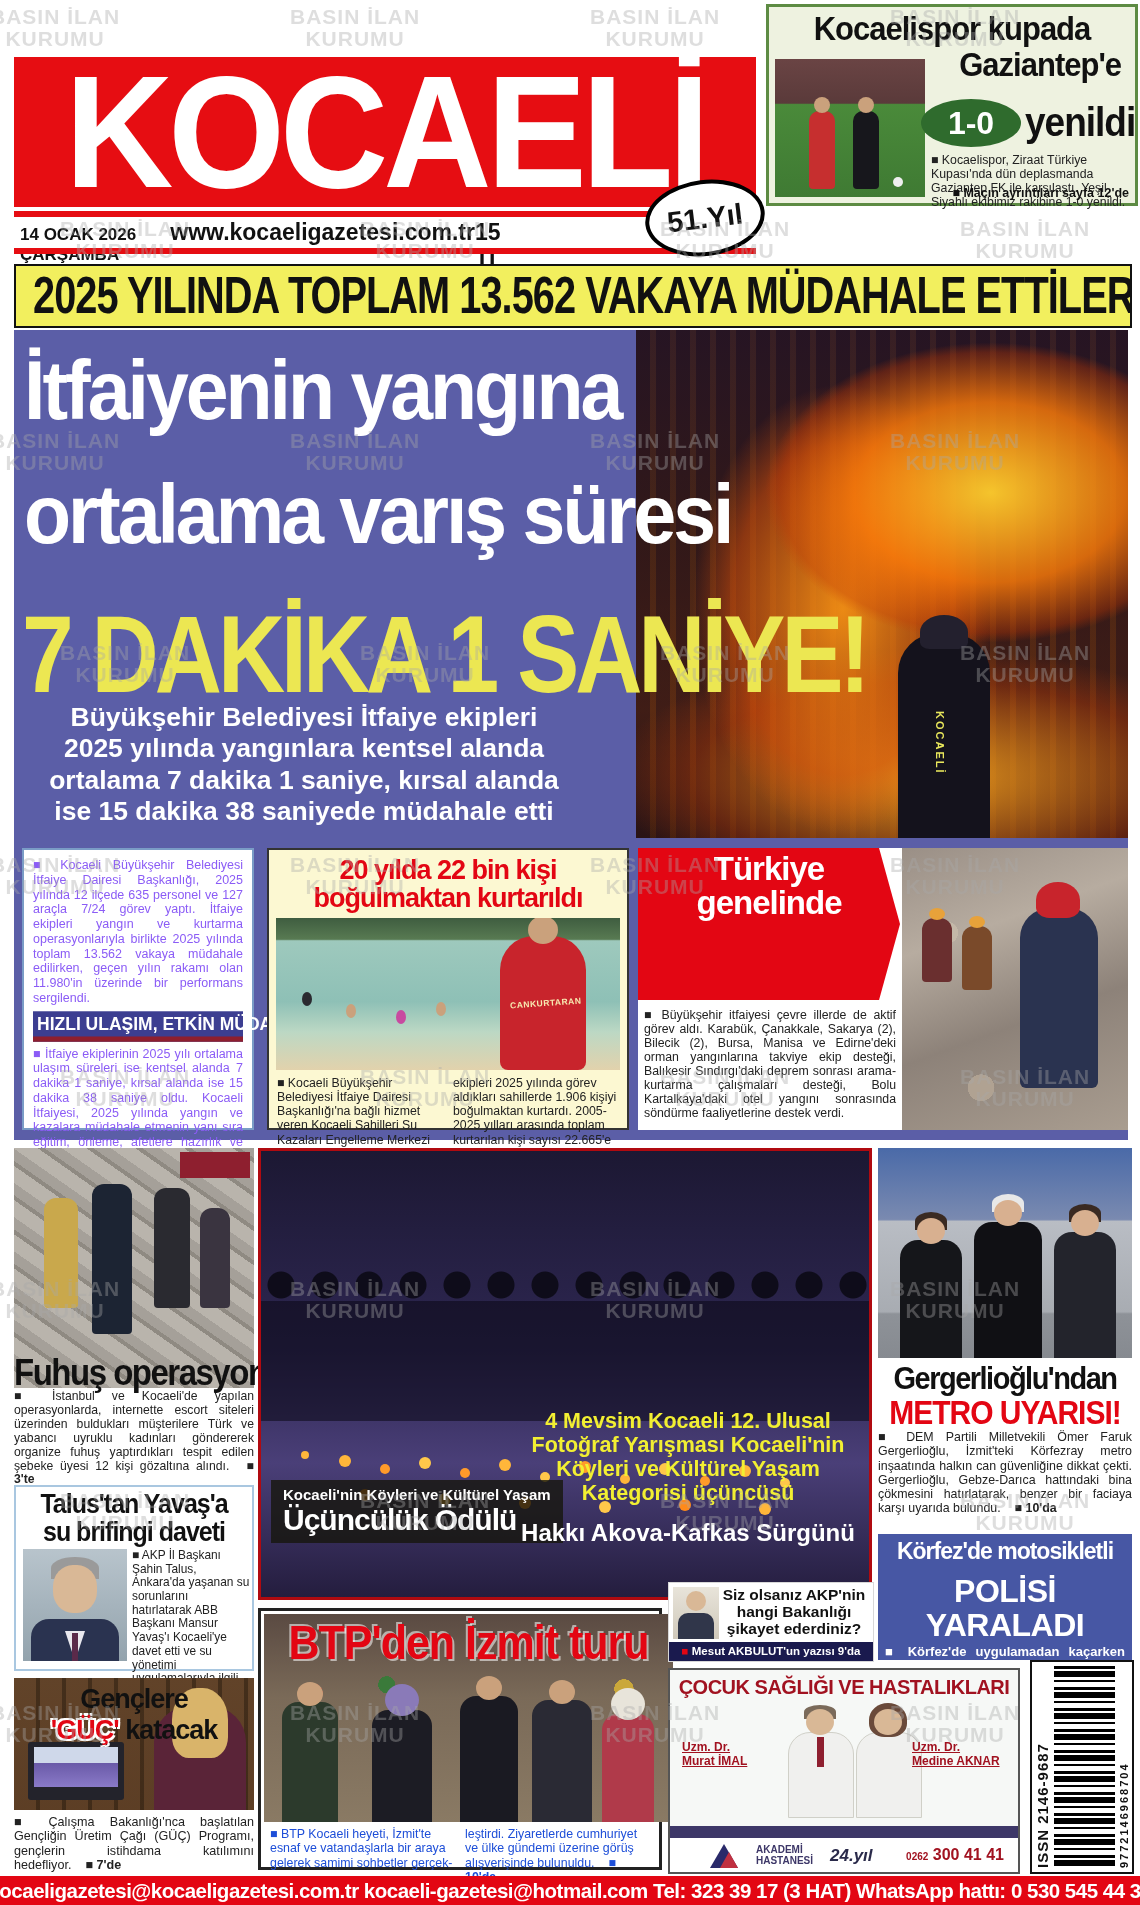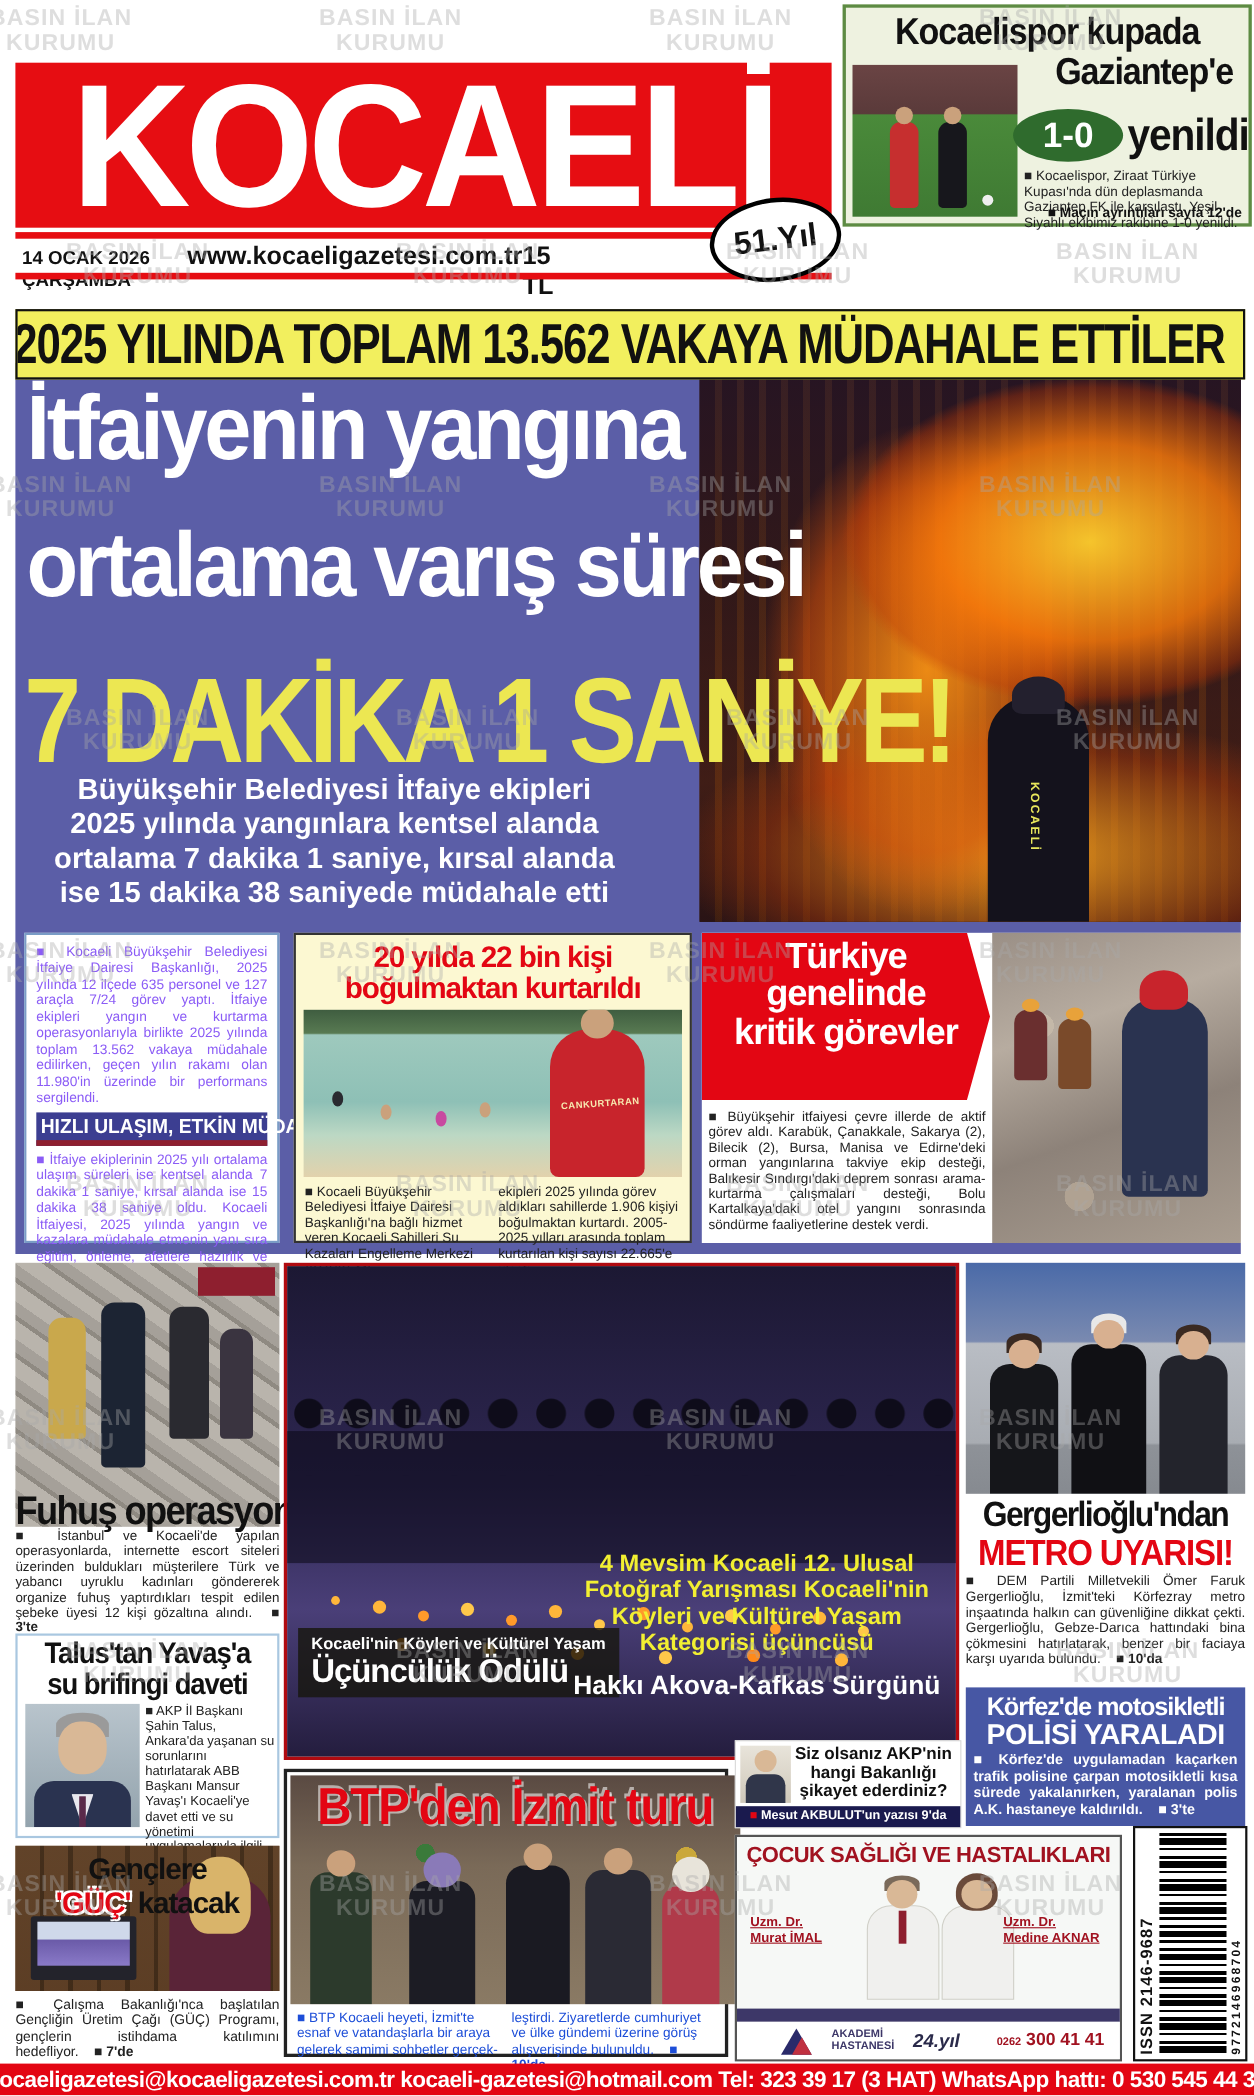--- a/index.html
+++ b/index.html
@@ -37,22 +37,22 @@
   .sb-player.black{left:78px;background:#17171c;}
   .sb-player .head{position:absolute;top:-14px;left:5px;width:16px;height:16px;border-radius:50%;background:#caa17c;}
   .sb-ball{position:absolute;bottom:10px;left:118px;width:10px;height:10px;border-radius:50%;background:#efefef;}
   .sb-scorerow{position:absolute;left:152px;top:92px;display:flex;align-items:center;z-index:3;}
   .sb-score{display:inline-block;width:100px;height:48px;background:#2f6b2d;border-radius:50%;
             color:#fff;font-weight:800;font-size:32px;text-align:center;line-height:48px;}
   .sb-res{font-size:37px;font-weight:800;letter-spacing:-1px;margin-left:4px;transform:scaleY(1.1);}
   .sb-body{position:absolute;left:162px;top:146px;width:198px;font-size:12.3px;line-height:1.15;color:#222;}
   .sb-foot{position:absolute;right:6px;bottom:3px;font-size:12.5px;font-weight:800;}
   
-  .banner{position:absolute;left:14px;top:281px;width:1114px;height:60px;background:#f2ef5e;border:2px solid #111;
-          display:flex;align-items:center;justify-content:flex-end;z-index:2;overflow:hidden;}
+  .banner{position:absolute;left:14px;top:264px;width:1114px;height:60px;background:#f2ef5e;border:2px solid #111;
+          display:flex;align-items:center;justify-content:flex-start;z-index:2;overflow:hidden;}
   .banner span{font-size:41px;font-weight:800;letter-spacing:-1px;white-space:nowrap;transform:scale(.97,1.25);}
   
   .hero{position:absolute;left:14px;top:330px;width:1114px;height:810px;background:#5b5ea7;z-index:1;}
   .fire-photo{position:absolute;right:0;top:0;width:492px;height:508px;background-color:#1b0f1e;
     background-image:
       radial-gradient(ellipse 300px 200px at 72% 32%, rgba(255,205,45,.95), rgba(255,125,10,.8) 45%, rgba(200,60,5,.35) 70%, transparent 75%),
       radial-gradient(ellipse 200px 300px at 42% 55%, rgba(255,150,20,.9), rgba(230,85,10,.5) 55%, transparent 75%),
       radial-gradient(ellipse 400px 160px at 60% 88%, rgba(255,170,30,.85), rgba(180,60,10,.4) 60%, transparent 80%),
       repeating-linear-gradient(90deg, rgba(40,20,30,.5) 0 14px, rgba(100,55,30,.3) 14px 20px),
       linear-gradient(180deg,#241528 0%,#3a1c14 40%,#57260e 75%,#2a130c 100%);}
@@ -187,21 +187,21 @@
   .pp-head{position:absolute;top:-22px;left:50%;margin-left:-14px;width:28px;height:26px;border-radius:50%;background:#d8b090;}
   .pp-hair{position:absolute;top:-28px;left:50%;margin-left:-16px;width:32px;height:18px;border-radius:50% 50% 0 0;background:#3a2a22;}
   .gerg-h1{position:absolute;left:878px;top:1360px;width:254px;text-align:center;font-size:29px;font-weight:800;
            letter-spacing:-1.5px;transform:scaleY(1.1);transform-origin:center top;z-index:2;}
   .gerg-h2{position:absolute;left:878px;top:1394px;width:254px;text-align:center;color:#e30613;font-size:30px;
            font-weight:800;letter-spacing:-1px;transform:scaleY(1.1);transform-origin:center top;z-index:2;}
   .gerg-body{position:absolute;left:878px;top:1430px;width:254px;font-size:12.4px;line-height:1.15;text-align:justify;color:#222;z-index:2;}
   .korfezbox{position:absolute;left:878px;top:1534px;width:254px;height:126px;background:#4757a4;color:#fff;
              box-sizing:border-box;padding:5px 7px;z-index:2;}
   .korfez-h1{text-align:center;font-size:23px;font-weight:800;letter-spacing:-1px;line-height:1.05;}
-  .korfez-h2{text-align:center;font-size:26px;font-weight:800;letter-spacing:-.5px;line-height:1.05;}
+  .korfez-h2{text-align:center;font-size:32px;font-weight:800;letter-spacing:-.5px;line-height:1.05;margin-top:12px;}
   .korfez-body{font-size:13px;font-weight:700;line-height:1.15;margin-top:3px;text-align:justify;}
   
   .adbox{position:absolute;left:668px;top:1668px;width:352px;height:206px;background:#f6f8f6;border:2px solid #555;
          box-sizing:border-box;z-index:2;}
   .ad-title{text-align:center;color:#a11220;font-size:20px;font-weight:800;margin-top:6px;letter-spacing:-.5px;}
   .doc{position:absolute;width:64px;height:84px;background:#f0f0ee;border:1px solid #d0d0c8;border-radius:22px 22px 0 0;}
   .doc .head{position:absolute;top:-24px;left:17px;width:28px;height:26px;border-radius:50%;background:#d9b896;}
   .doc .hair-m{position:absolute;top:-28px;left:15px;width:32px;height:14px;border-radius:50% 50% 0 0;background:#7a6a5a;}
   .doc .hair-f{position:absolute;top:-30px;left:12px;width:38px;height:34px;border-radius:50% 50% 40% 40%;background:#6a4a3a;}
   .doc .tie{position:absolute;top:4px;left:28px;width:7px;height:30px;background:#8e1f2f;}
@@ -310,21 +310,20 @@
       <div class="bb-cols">
         <p>■ Kocaeli Büyükşehir Belediyesi İtfaiye Dairesi Başkanlığı'na bağlı hizmet veren Kocaeli Sahilleri Su Kazaları Engelleme Merkezi (KOSKEM)</p>
         <p>ekipleri 2025 yılında görev aldıkları sahillerde 1.906 kişiyi boğulmaktan kurtardı. 2005-2025 yılları arasında toplam kurtarılan kişi sayısı 22.665'e ulaştı.</p>
       </div>
     </div>
 
     <div class="boxC">
       <div class="kritik-flag">
         <span class="kl">Türkiye</span>
         <span class="kl">genelinde</span>
-        <span class="kl">kritik görevler</span>
       </div>
       <div class="rubble-photo">
         <div class="worker" style="left:20px;top:70px;">
             <div class="helm"></div>
           </div>
         <div class="worker" style="left:60px;top:78px;background:#7a4a2a;">
             <div class="helm"></div>
           </div>
         <div class="rescuer">
             <div class="helm"></div>

